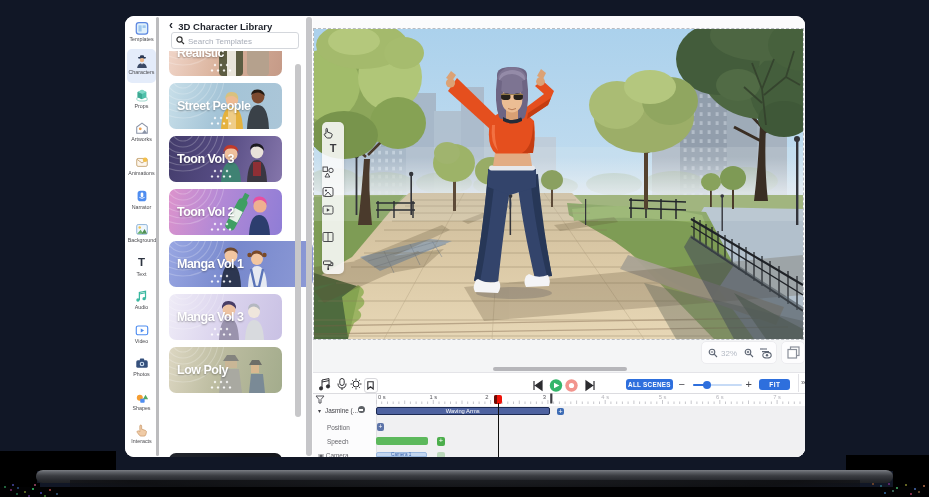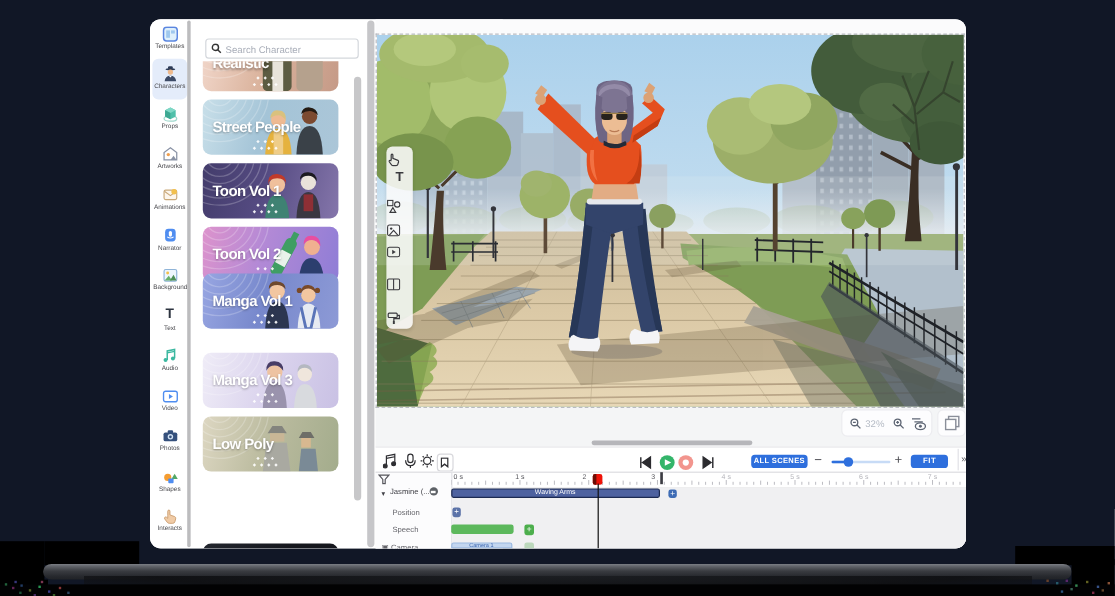--- a/index.html
+++ b/index.html
@@ -212,22 +212,23 @@
         </div>
       <div class="sbitem" style="top:403px;">
           <div class="ic"><svg width="16" height="15" viewBox="0 0 16 15">
               <path d="M5.5 6.5 L5.5 2.6 Q5.5 1.4 6.6 1.4 Q7.6 1.4 7.6 2.6 L7.6 6 L12 7.6 Q13.4 8.2 13 9.8 L12.2 12.6 Q11.8 14 10.2 14 L7 14 Q5.8 14 5 13 L2.6 9.8 Q2 8.9 2.8 8.2 Q3.6 7.6 4.3 8.2 L5.5 9.2 Z" fill="#f0cba6" stroke="#c9996a" stroke-width="0.8"></path>
             </svg></div>
           <div class="lb">Interacts</div>
         </div>
     </div>
     <div id="sbScroll"></div>
     <div id="panel">
+      <div id="phead"><span style="font-size:12px;font-weight:bold;position:relative;top:-1px;">‹</span>&nbsp; 3D Character Library</div>
       <div id="searchbox">
-          <span class="ph">Search Character</span>
+          <span class="ph">Search Templates</span>
         <svg width="9" height="9" style="position:absolute;left:4px;top:3px;">
           <circle cx="3.5" cy="3.5" r="2.6" fill="none" stroke="#333" stroke-width="1.2"></circle>
           <line x1="5.6" y1="5.6" x2="8" y2="8" stroke="#333" stroke-width="1.2"></line>
         </svg>
       </div>
       <div id="cards">
         <div class="card" style="top:-20.8px;background:linear-gradient(105deg,#f2d8cc 0%,#dbb49e 45%,#c59a87 100%);">
           <svg width="113" height="46">
               <use href="#arcs"></use>
               <rect x="50" y="10" width="24" height="36" rx="4" fill="#5c5c42"></rect>
@@ -258,38 +259,38 @@
               <use href="#arcs"></use>
               <path d="M52 46 Q53 26 62 26 Q71 26 72 46 Z" fill="#3f8273"></path>
               <circle cx="62" cy="18" r="6.6" fill="#f0c09c"></circle>
               <path d="M54.5 18 Q54 8.5 62 9 Q70 9.5 69.5 18 Q69 12.5 62 12.5 Q55 12.5 54.5 18 Z" fill="#c03a2a"></path>
               <path d="M78 46 Q79 24 88 24 Q97 24 98 46 Z" fill="#3a3742"></path>
               <rect x="84" y="26" width="8" height="14" fill="#8e2f35"></rect>
               <circle cx="88" cy="16" r="6.4" fill="#e9e2da"></circle>
               <path d="M81 14 Q81 7 88 7.5 Q95 8 95 15 Q92 10.5 88 10.5 Q83 10.5 81 14 Z" fill="#1c1a20"></path>
               <use href="#dia"></use>
             </svg>
-          <div class="ttl" style="top:16px;">Toon Vol 1</div>
+          <div class="ttl" style="top:16px;">Toon Vol 3</div>
           </div>
         <div class="card" style="top:137.6px;background:linear-gradient(105deg,#dd93cc 0%,#b289d6 45%,#8f7dd6 100%);">
           <svg width="113" height="46">
               <use href="#arcs"></use>
               <g transform="rotate(28 66 28)">
                 <rect x="61" y="8" width="10" height="34" rx="4" fill="#3f9e63"></rect>
                 <rect x="63.5" y="2" width="5" height="8" fill="#3f9e63"></rect>
                 <rect x="61.5" y="20" width="9" height="12" fill="#e9f2ea"></rect>
               </g>
               <path d="M80 46 Q81 26 90 26 Q100 26 101 46 Z" fill="#2c3e6e"></path>
               <circle cx="91" cy="17" r="6.6" fill="#f0b090"></circle>
               <path d="M84 15 Q84 7 91 7.5 Q98 8 98 16 Q95 11 91 11 Q86 11 84 15 Z" fill="#e84fa0"></path>
               <use href="#dia"></use>
             </svg>
           <div class="ttl" style="top:16px;">Toon Vol 2</div>
           </div>
-        <div class="card" style="top:177px;background:linear-gradient(105deg,#98a6e2 0%,#7788cc 45%,#8d9ad6 100%);">
+        <div class="card" style="top:190px;background:linear-gradient(105deg,#98a6e2 0%,#7788cc 45%,#8d9ad6 100%);padding-left:31px;">
           <svg width="113" height="46">
               <use href="#arcs"></use>
               <path d="M52 46 Q53 23 62 23 Q71 23 72 46 Z" fill="#2c3650"></path>
               <circle cx="62" cy="15" r="6.4" fill="#f2c6a0"></circle>
               <path d="M55 13 Q55 6 62 6.5 Q69 7 69 13 Q66 9.5 62 9.5 Q57 9.5 55 13 Z" fill="#6e482c"></path>
               <path d="M79 46 Q80 25 88 25 Q97 25 98 46 Z" fill="#e6eaf2"></path>
               <path d="M82 28 L86 46 L90 46 L94 28" stroke="#5a74b8" stroke-width="2.4" fill="none"></path>
               <circle cx="88" cy="18" r="6" fill="#f2c6a0"></circle>
               <path d="M82 16 Q82 9 88 9.5 Q94 10 94 16 Q91 12.5 88 12.5 Q84 12.5 82 16 Z" fill="#7a4a28"></path>
               <circle cx="80.5" cy="14" r="2.2" fill="#7a4a28"></circle>

